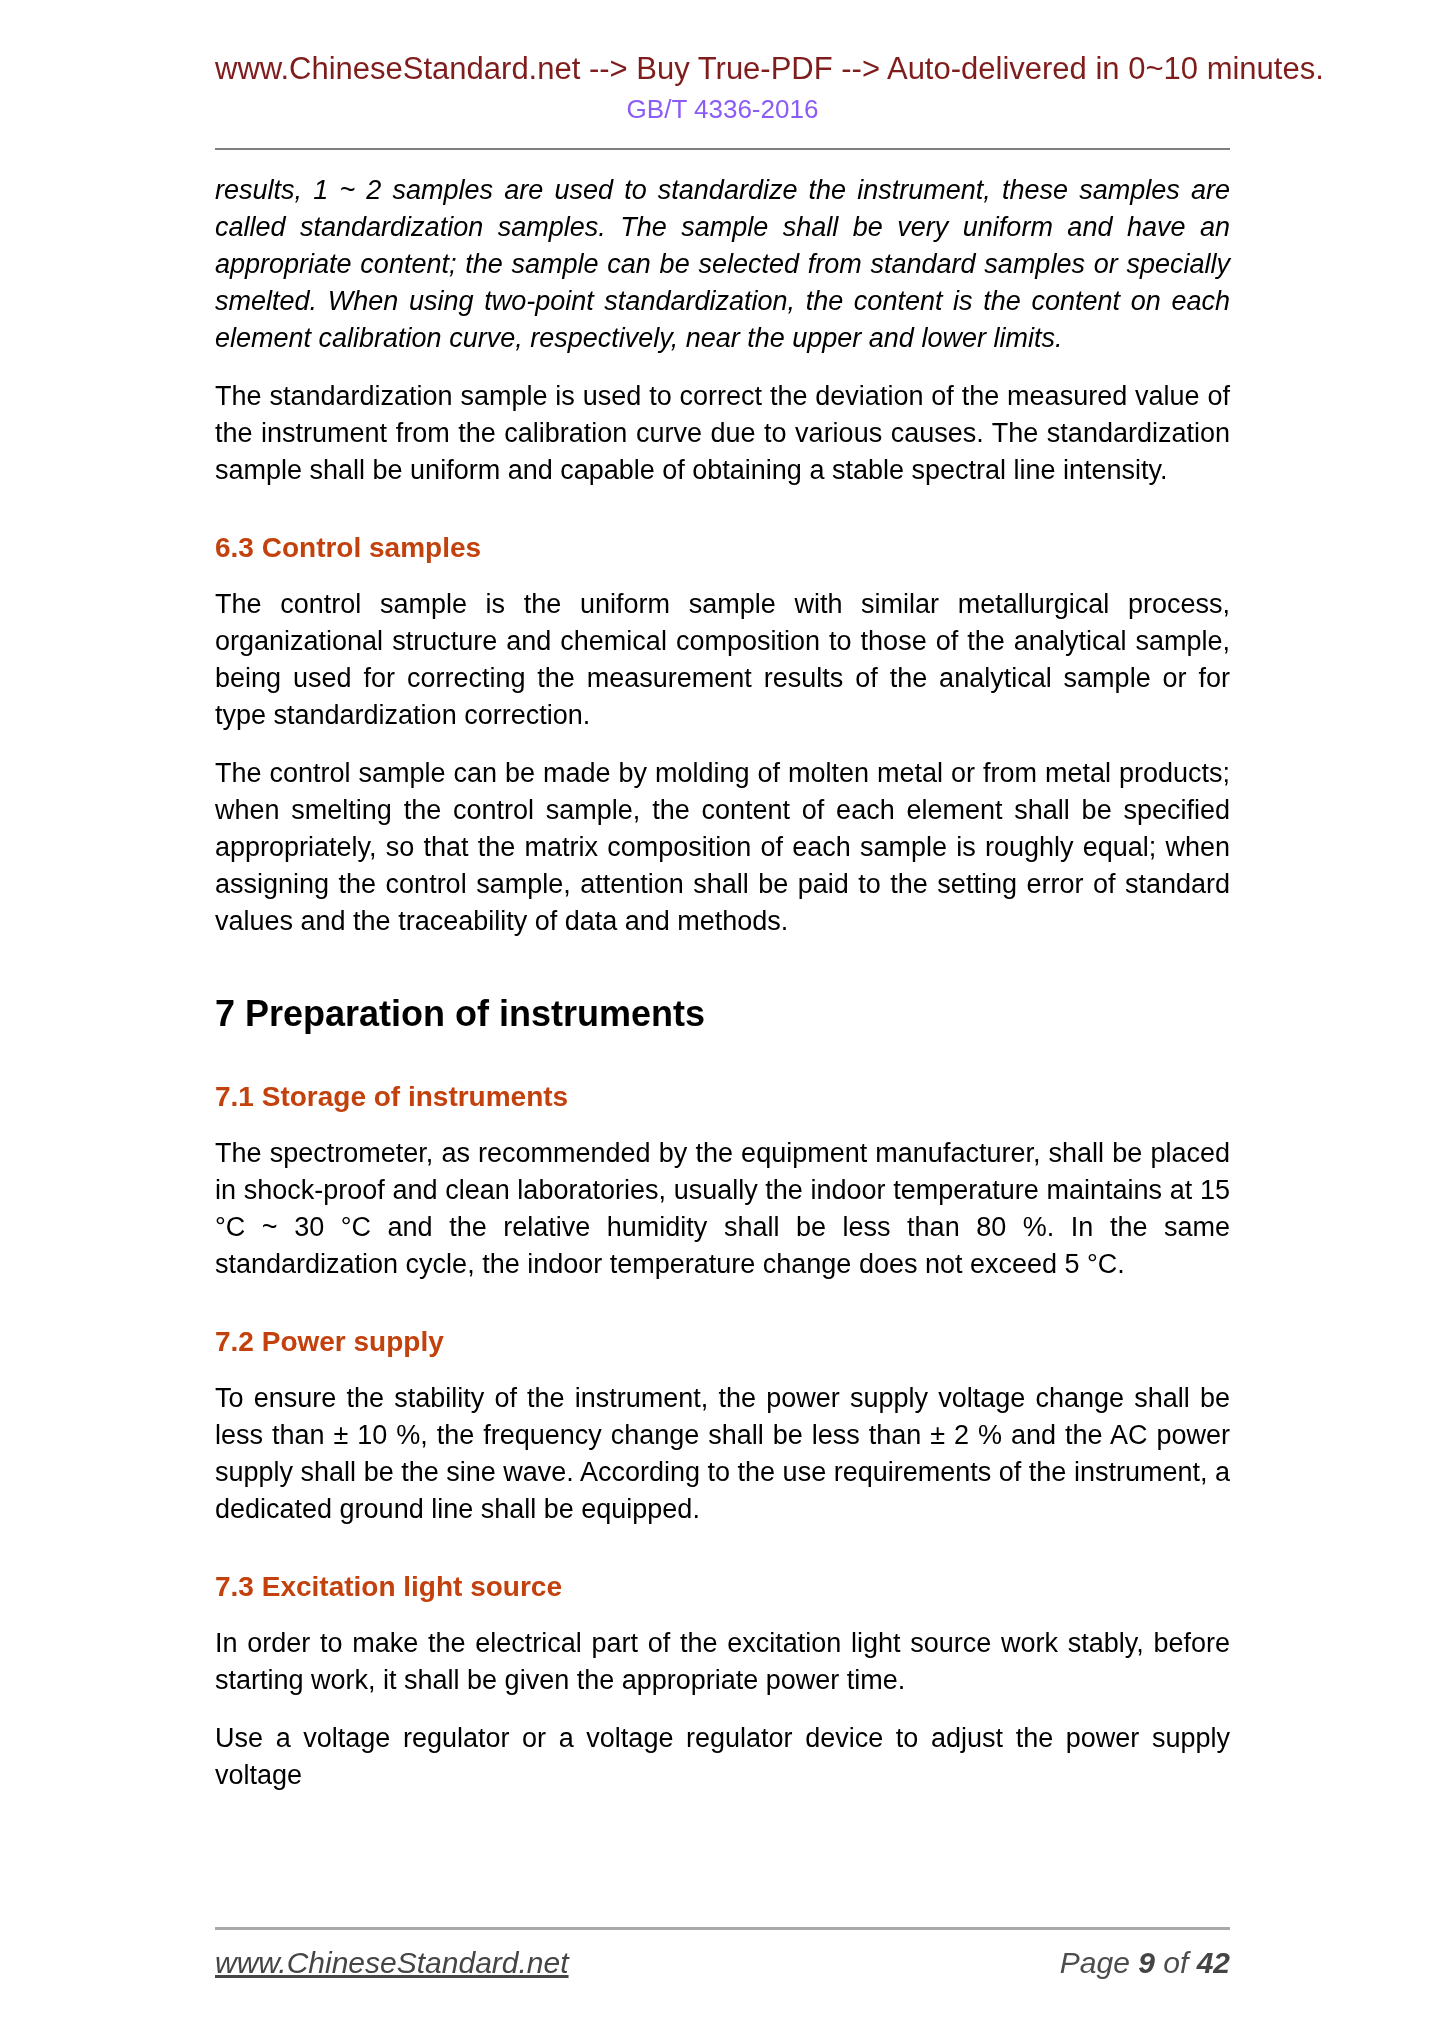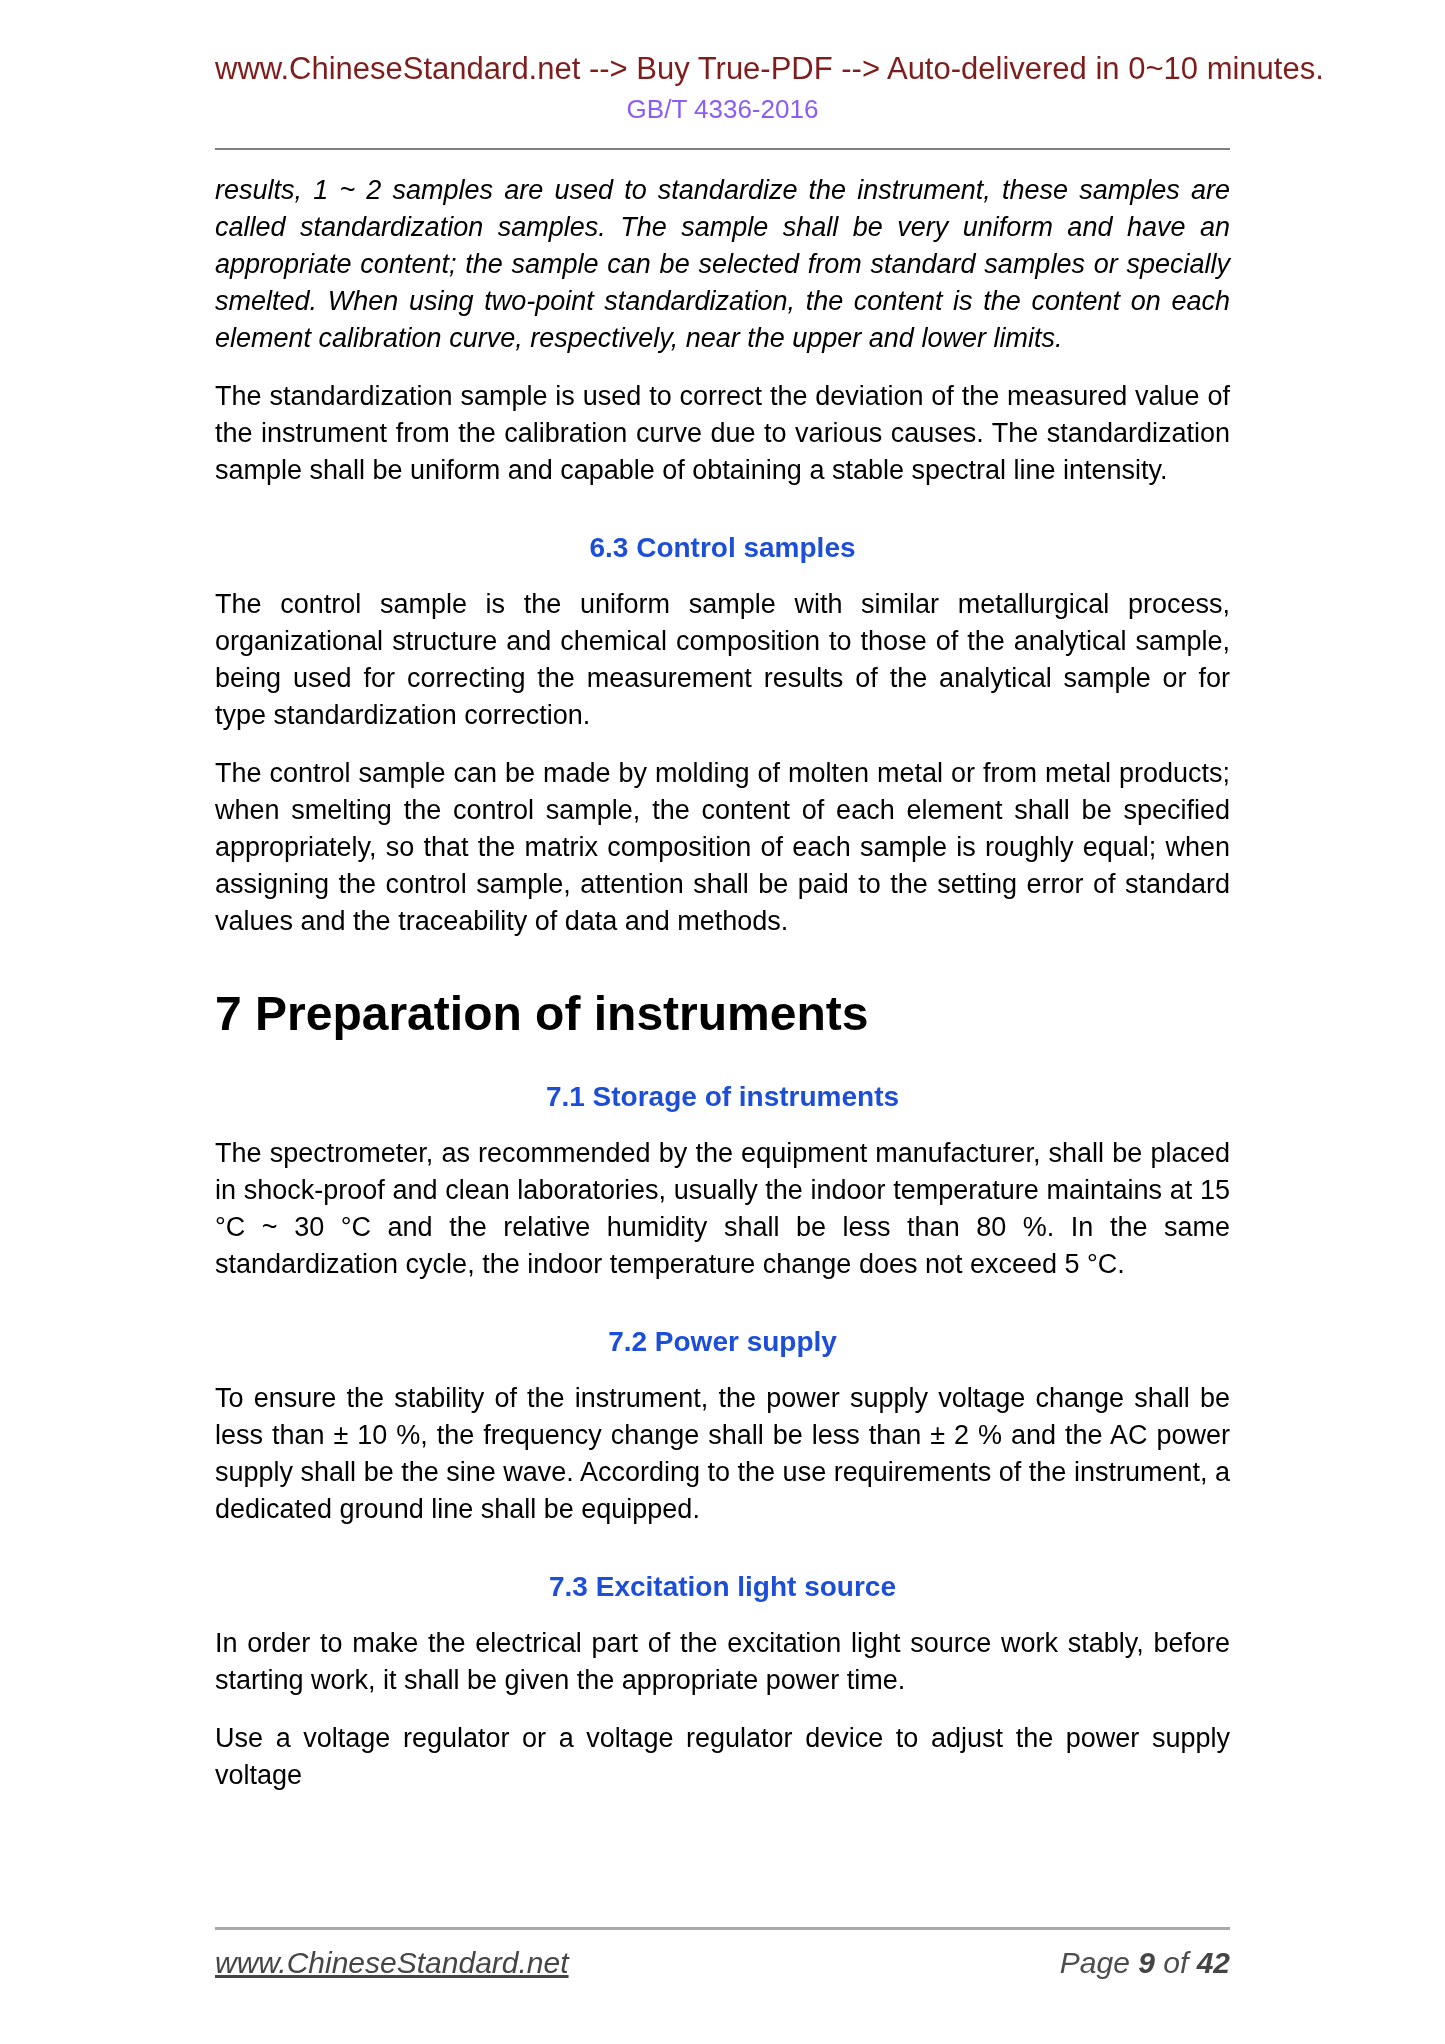--- a/index.html
+++ b/index.html
@@ -40,26 +40,25 @@
     text-align: justify;
     text-justify: inter-word;
     color: #000000;
     margin-top: 21px;
   }
   .body-p.first { margin-top: 22px; font-style: italic; }
   .body-p.cont-next { text-align-last: justify; }
   .h-sub {
     font-size: 28px; line-height: 34px;
     font-weight: bold;
-    color: #1d4ed8;
+    color: #c2410c;
     margin-top: 42px;
-    text-align: center;
   }
   .h-main {
-    font-size: 48px; line-height: 48px;
+    font-size: 36px; line-height: 48px;
     font-weight: bold;
     color: #000000;
     margin-top: 50px;
   }
   .footer {
     position: absolute;
     left: 215px; right: 215px; top: 1927px; font-style: italic;
   }
   .footer-rule {
     border: none;

